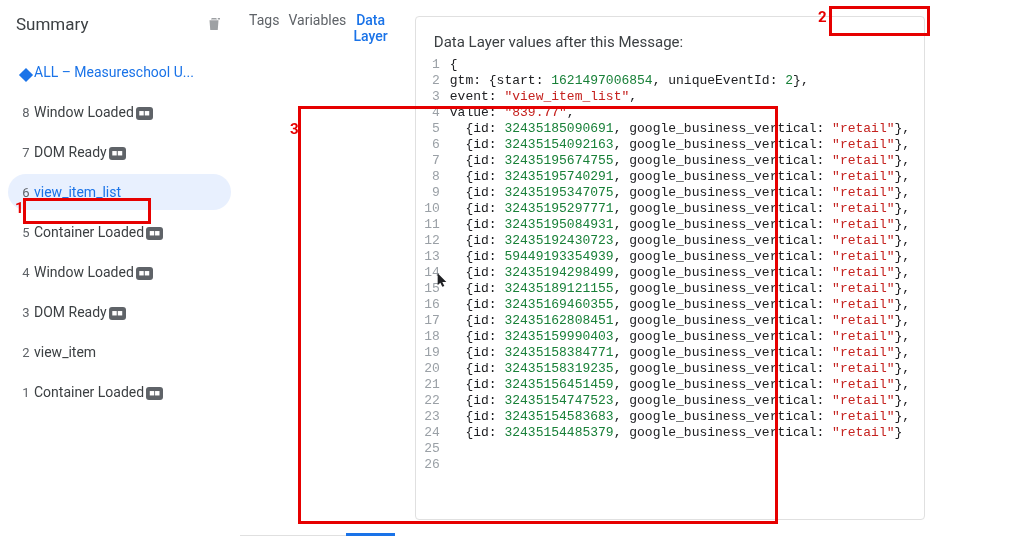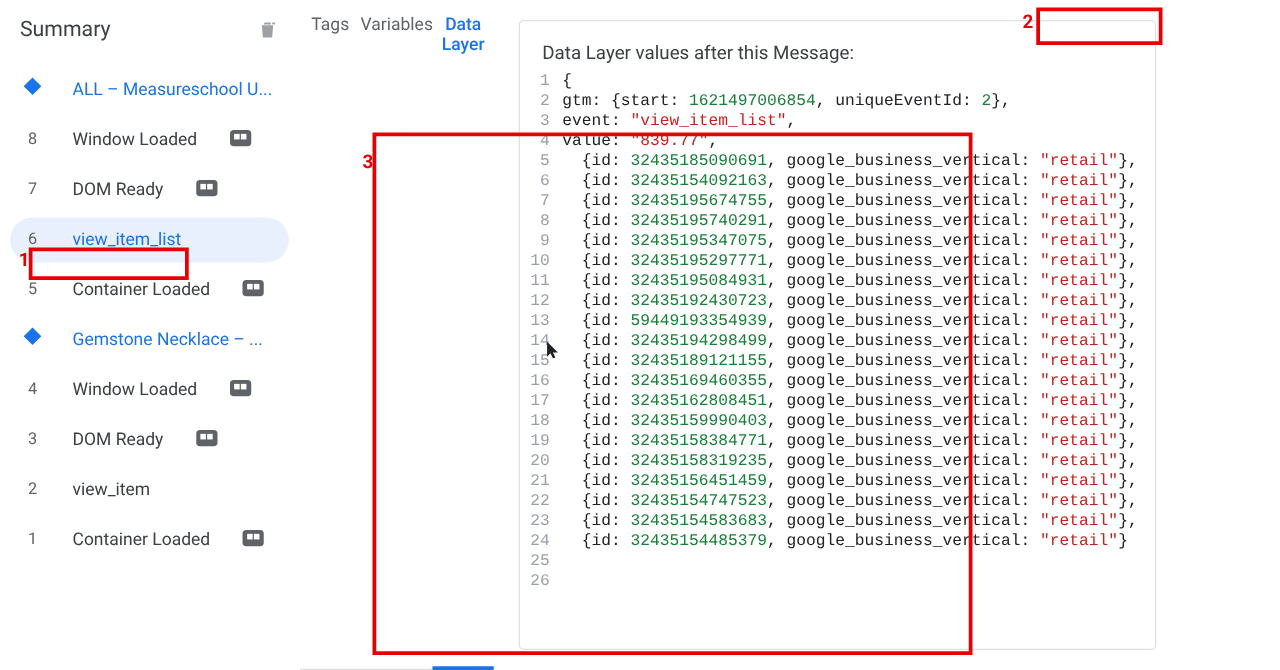--- a/index.html
+++ b/index.html
@@ -4,21 +4,21 @@
 <style>
   * { box-sizing: border-box; margin: 0; padding: 0; }
   html, body { width: 1024px; height: 536px; font-family: Roboto, Arial, sans-serif; background: #fff; color: #3c4043; overflow: hidden; }
   .app { display: flex; width: 100%; height: 100%; }
 
   
   .sidebar { width: 240px; min-width: 240px; border-right: 1px solid transparent; padding: 0 0 0 0; }
   .summary-row { display: flex; align-items: center; justify-content: space-between; padding: 14px 16px 18px 16px; font-size: 17px; color: #3c4043; }
   .summary-row .trash { width: 18px; height: 18px; opacity: .6; }
   .side-list { display: flex; flex-direction: column; gap: 0; }
-  .side-item { display: flex; align-items: flex-start; gap: 26px; padding: 10px 12px 10px 12px; margin: 2px 8px; border-radius: 18px; font-size: 14px; color: #3c4043; cursor: pointer; }
+  .side-item { display: flex; align-items: flex-end; gap: 2px; padding: 10px 12px 10px 12px; margin: 2px 8px; border-radius: 18px; font-size: 14px; color: #3c4043; cursor: pointer; }
   .side-item .n { width: 12px; text-align: center; color: #5f6368; font-size: 13px; }
   .side-item .diamond { display:inline-block; width:10px; height:10px; background:#1a73e8; transform: rotate(45deg); margin: 0 1px; }
   .side-item.group { color:#1a73e8; font-weight:400; }
   .side-item.group .txt { white-space: nowrap; overflow: hidden; text-overflow: ellipsis; max-width: 170px; }
   .side-item.selected { background: #e8f0fe; color:#1a73e8; }
   .side-item .txt { flex: 0 1 auto; white-space: nowrap; overflow: hidden; text-overflow: ellipsis; max-width: 150px; }
   .side-item .chip { display:inline-flex; align-items:center; justify-content:center; background:#5f6368; color:#fff; font-size:9px; font-weight:700; border-radius:3px; padding: 1px 3px; height: 13px; line-height: 11px; }
 
   
   .main { flex: 1; display: flex; flex-direction: row; }
@@ -77,24 +77,20 @@
             <span class="chip">■■</span>
           </div>
           <div class="side-item selected">
             <span class="n">6</span>
             <span class="txt">view_item_list</span>
           </div>
           <div class="side-item">
             <span class="n">5</span>
             <span class="txt">Container Loaded</span>
             <span class="chip">■■</span>
-          </div>
-          <div class="side-item group">
-            <span class="diamond"></span>
-            <span class="txt">Gemstone Necklace – ...</span>
           </div>
           <div class="side-item">
             <span class="n">4</span>
             <span class="txt">Window Loaded</span>
             <span class="chip">■■</span>
           </div>
           <div class="side-item">
             <span class="n">3</span>
             <span class="txt">DOM Ready</span>
             <span class="chip">■■</span>

